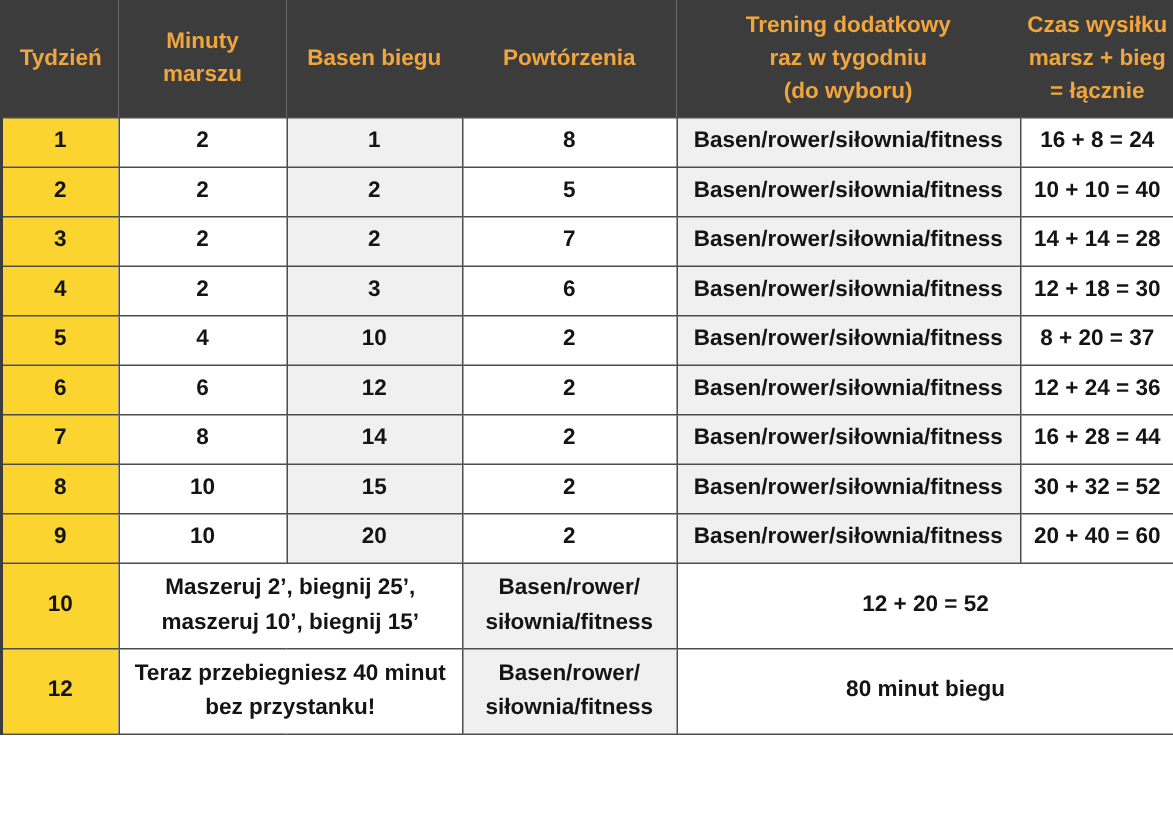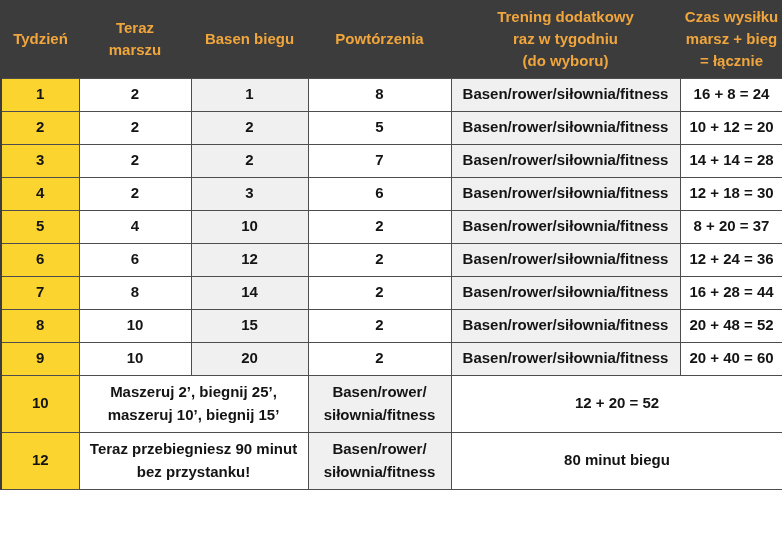--- a/index.html
+++ b/index.html
@@ -57,21 +57,21 @@
     <col class="c1">
       <col class="c2">
       <col class="c3">
       <col class="c4">
       <col class="c5">
       <col class="c6">
   </colgroup>
   <thead>
     <tr>
       <th>Tydzień</th>
-      <th>Teraz
+      <th>Minuty
 marszu</th>
       <th>Basen biegu</th>
       <th>Powtórzenia</th>
       <th>Trening dodatkowy
 raz w tygodniu
 (do wyboru)</th>
       <th>Czas wysiłku
 marsz + bieg
 = łącznie</th>
     </tr>
@@ -84,21 +84,21 @@
       <td>8</td>
       <td class="alt">Basen/rower/siłownia/fitness</td>
       <td>16 + 8 = 24</td>
     </tr>
     <tr class="std">
       <td class="week">2</td>
       <td>2</td>
       <td class="alt">2</td>
       <td>5</td>
       <td class="alt">Basen/rower/siłownia/fitness</td>
-      <td>10 + 12 = 20</td>
+      <td>10 + 10 = 40</td>
     </tr>
     <tr class="std">
       <td class="week">3</td>
       <td>2</td>
       <td class="alt">2</td>
       <td>7</td>
       <td class="alt">Basen/rower/siłownia/fitness</td>
       <td>14 + 14 = 28</td>
     </tr>
     <tr class="std">
@@ -132,40 +132,40 @@
       <td>2</td>
       <td class="alt">Basen/rower/siłownia/fitness</td>
       <td>16 + 28 = 44</td>
     </tr>
     <tr class="std">
       <td class="week">8</td>
       <td>10</td>
       <td class="alt">15</td>
       <td>2</td>
       <td class="alt">Basen/rower/siłownia/fitness</td>
-      <td>20 + 48 = 52</td>
+      <td>30 + 32 = 52</td>
     </tr>
     <tr class="std">
       <td class="week">9</td>
       <td>10</td>
       <td class="alt">20</td>
       <td>2</td>
       <td class="alt">Basen/rower/siłownia/fitness</td>
       <td>20 + 40 = 60</td>
     </tr>
     <tr class="merged">
       <td class="week">10</td>
       <td colspan="2">Maszeruj 2’, biegnij 25’,
 maszeruj 10’, biegnij 15’</td>
       <td class="alt">Basen/rower/
 siłownia/fitness</td>
       <td colspan="2">12 + 20 = 52</td>
     </tr>
     <tr class="merged">
       <td class="week">12</td>
-      <td colspan="2">Teraz przebiegniesz 90 minut
+      <td colspan="2">Teraz przebiegniesz 40 minut
 bez przystanku!</td>
       <td class="alt">Basen/rower/
 siłownia/fitness</td>
       <td colspan="2">80 minut biegu</td>
     </tr>
   </tbody>
 </table>
 
 </body></html>

